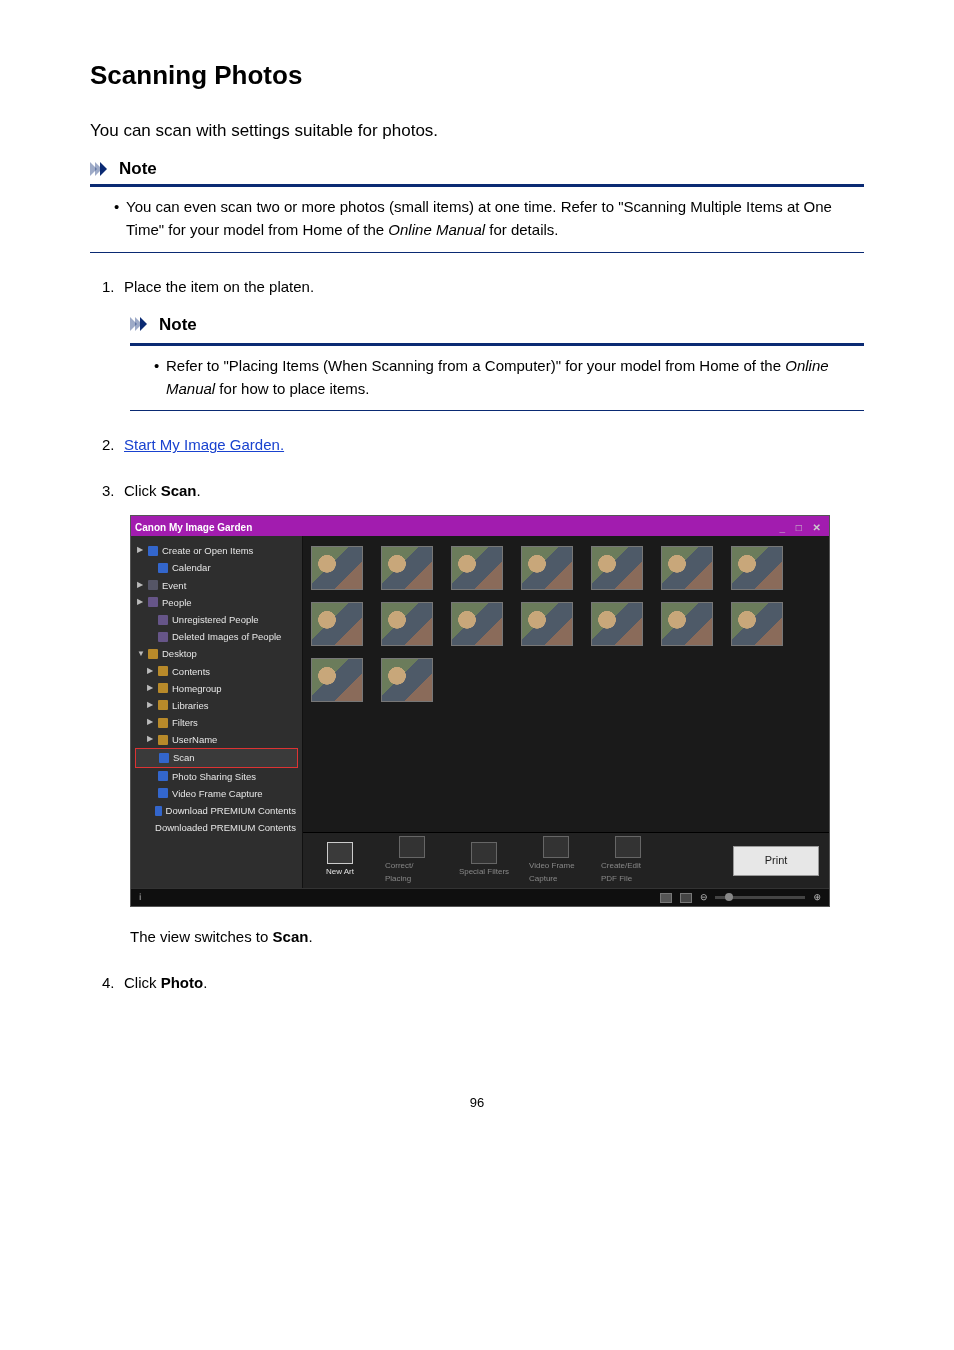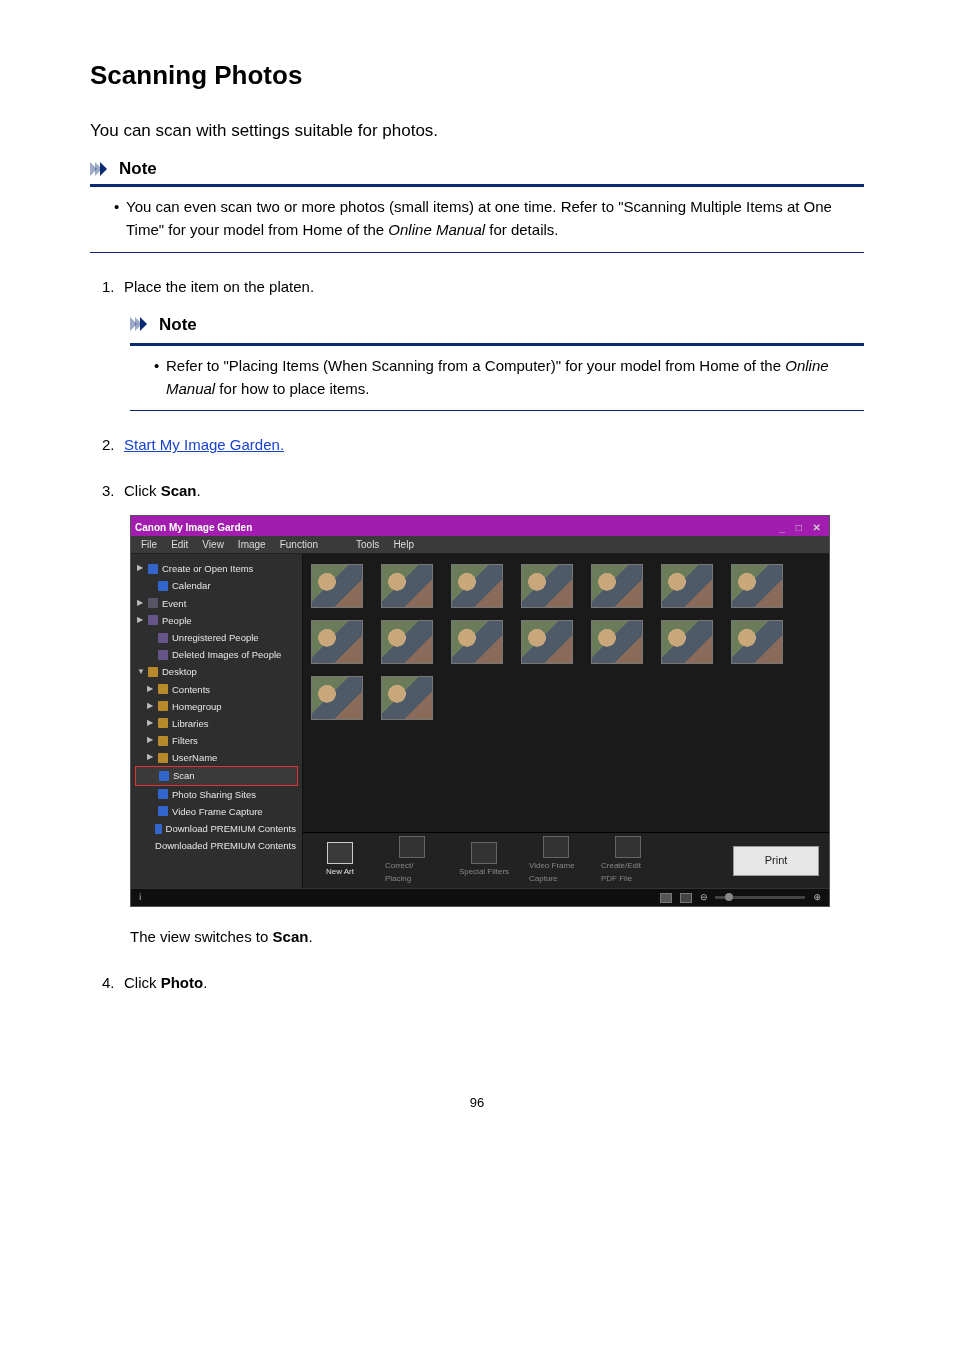--- a/index.html
+++ b/index.html
@@ -160,30 +160,20 @@
     <span class="num">3.</span>
     <span>Click </span><strong>Scan</strong><span>.</span>
 
     <div class="step-inner">
 
       <div class="app">
         <div class="app-titlebar">
           <span>Canon My Image Garden</span>
           <span class="win-ctrl">_ □ ✕</span>
         </div>
-        <div class="app-menu">
-          <span>File</span>
-          <span>Edit</span>
-          <span>View</span>
-          <span>Image</span>
-          <span>Function</span>
-          <span style="width:10px"></span>
-          <span>Tools</span>
-          <span>Help</span>
-        </div>
         <div class="app-body">
           <div class="app-side" id="app-side">
               <div class="side-item ">
                 <span class="side-caret">▶</span>
                 <span class="side-icon blue"></span>
                 <span>Create or Open Items</span>
               </div>
               <div class="side-item side-ind1">
                 <span class="side-caret"></span>
                 <span class="side-icon blue"></span>

